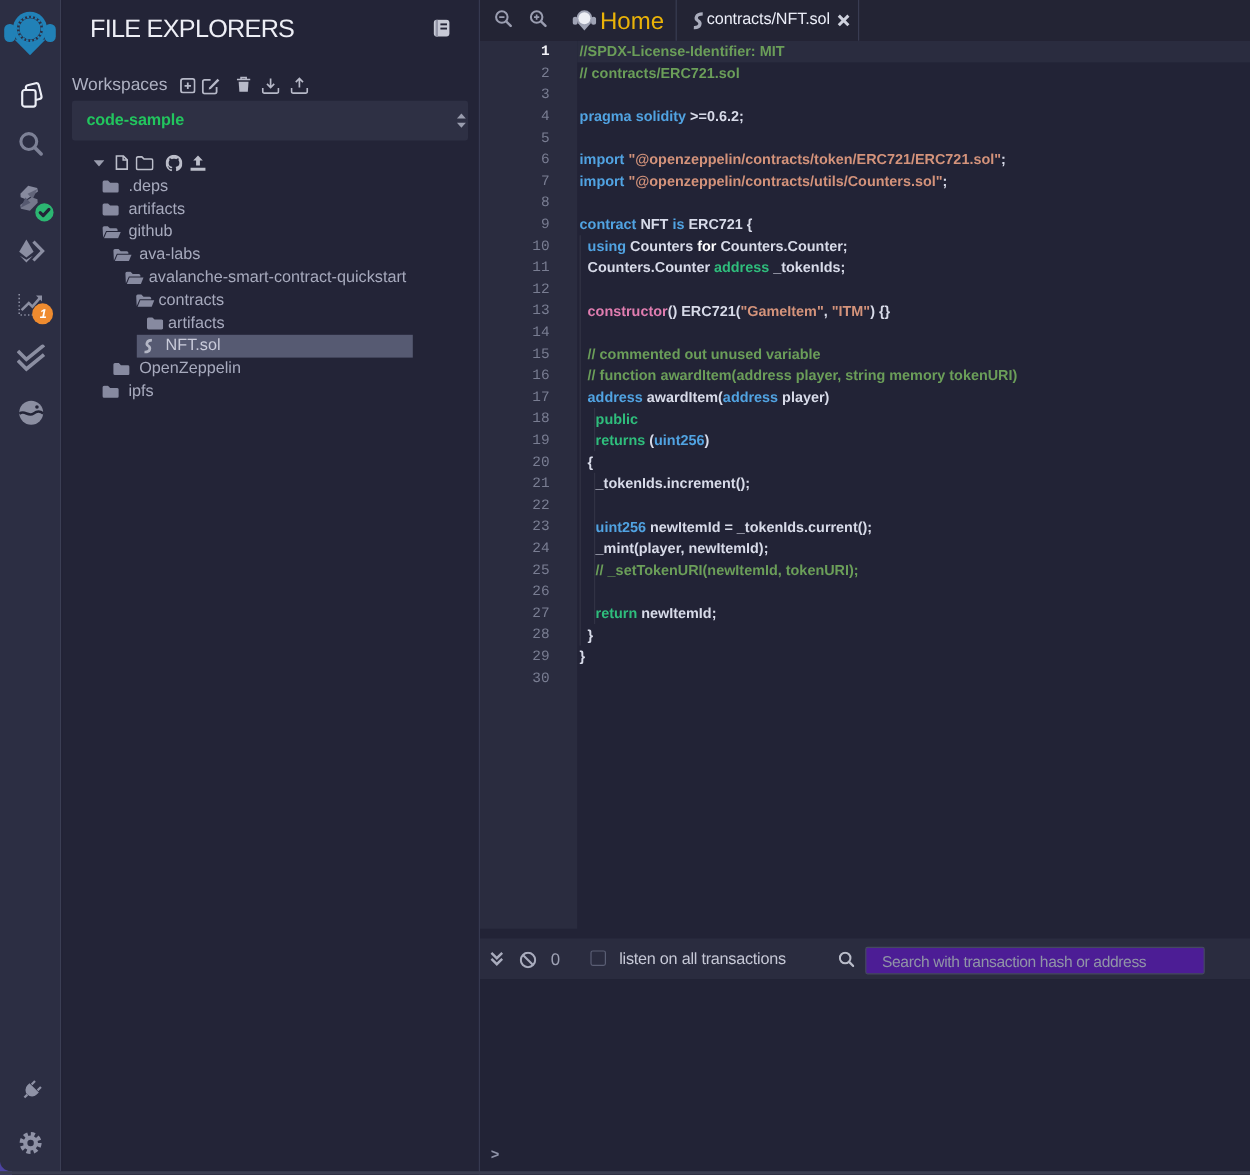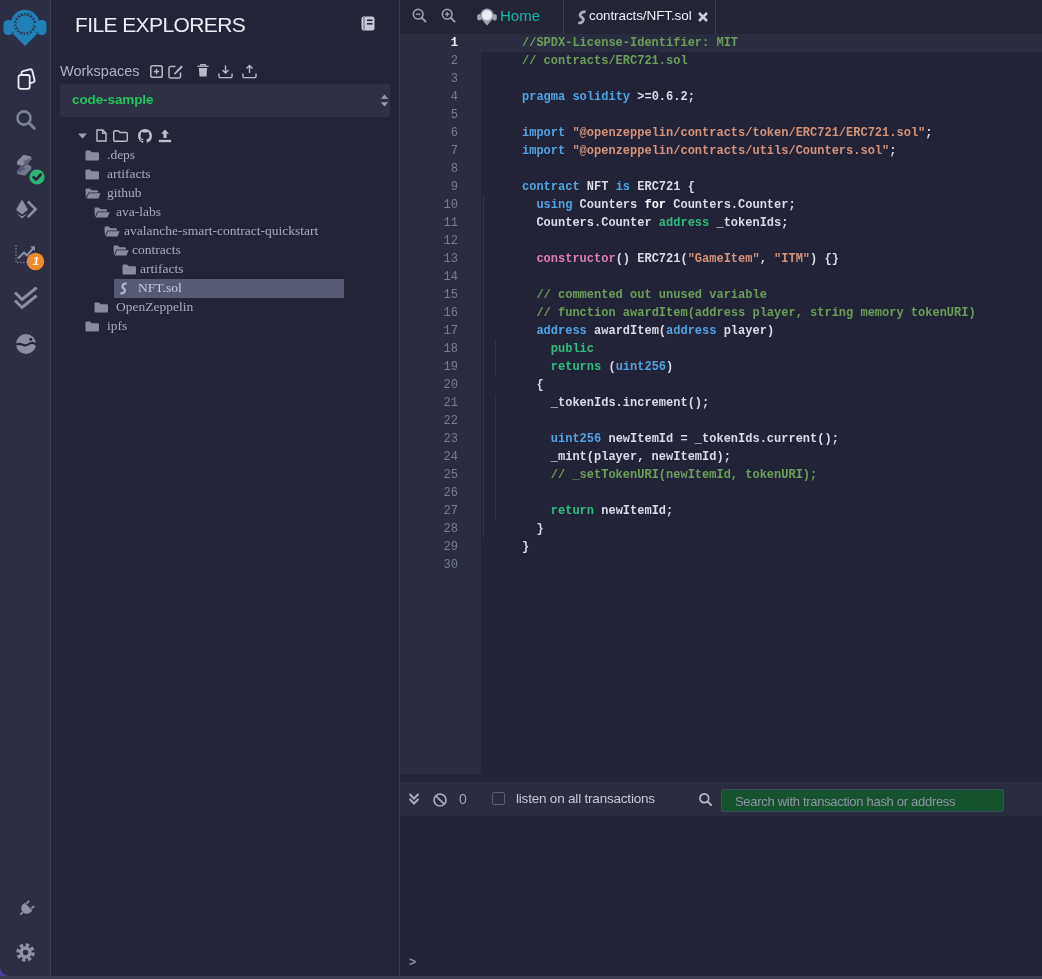--- a/index.html
+++ b/index.html
@@ -16,45 +16,45 @@
   #panel { position:absolute; left:52px; top:0; width:348px; height:979px;
     background:#232437; border-right:1px solid #363950; z-index:2;}
   #phead { position:absolute; left:23px; top:13px; color:#edeef5; font-size:21px;
     letter-spacing:-0.6px; font-weight:400; }
   #wslabel { position:absolute; left:8px; top:63px; color:#aeb1c2; font-size:14.5px; }
   #dropdown { position:absolute; left:8px; top:84px; width:330px; height:33px;
     background:#2e3044; border-radius:2px; }
   #dropdown span { position:absolute; left:12px; top:8px; color:#22c55e;
     font-size:13.5px; font-weight:700; letter-spacing:-0.1px; }
   
-  .trow { position:absolute; left:0; width:313px; height:19px;font-family:Liberation Serif, serif; }
+  .trow { position:absolute; left:0; width:313px; height:19px; }
   .tlabel { position:absolute; top:1px; color:#a7aabd; font-size:13.5px; white-space:pre; }
   #nftsel { position:absolute; left:62px; top:279px; width:230px; height:19px; background:#565a72; }
   
   #tabbar { position:absolute; left:400px; top:0; width:642px; height:34px; background:#232434; }
   .tabdiv { position:absolute; top:0; width:1px; height:34px; background:#393c52; }
   #gutter { position:absolute; left:400px; top:34px; width:81px; height:740px; background:#2a2c3f; }
   #line1hl { position:absolute; left:481px; top:34px; width:561px; height:18px; background:#2a2c3f; }
-  #code { position:absolute; left:483px; top:34px; font-family:Liberation Mono, monospace;
-    font-size:12px; line-height:18px; white-space:pre; color:#d8dbe9; font-weight:700;padding-left:39px; }
+  #code { position:absolute; left:483px; top:34px; font-family:Liberation Sans, sans-serif;
+    font-size:12px; line-height:18px; white-space:pre; color:#d8dbe9; font-weight:700; }
   .cm { color:#6b9e59; } 
   .kw { color:#51a3e2; } 
   .gr { color:#2fbd7c; } 
   .or { color:#ffffff; } 
   .pk { color:#e07db0; } 
   .st { color:#d4937b; } 
   .guide { position:absolute; width:1px; background:rgba(255,255,255,0.07); }
   
   #termbar { position:absolute; left:400px; top:782px; width:642px; height:34px; background:#2a2c3f; }
   #term { position:absolute; left:400px; top:816px; width:642px; height:163px; background:#222336; }
   #bstrip { position:absolute; left:0px; top:976px; width:1042px; height:3px; background:#3a3d4f; z-index:6;}
   #prompt { position:absolute; left:409px; top:956px; color:#8f93a8;
     font-family:"Liberation Mono", monospace; font-size:12px; font-weight:700; }
   #searchbox { position:absolute; left:321px; top:7px; width:283px; height:23px;
-    background:#14532d; border:1px solid #454960; border-radius:2px; }
+    background:#4c1d95; border:1px solid #454960; border-radius:2px; }
   #searchbox span { position:absolute; left:13px; top:4px; color:#9094a7; font-size:13px; letter-spacing:-0.3px; }
   #listen { position:absolute; left:116px; top:9px; color:#c6c8d6; font-size:13.5px; letter-spacing:-0.2px; }
   #zero { position:absolute; left:59px; top:9px; color:#9ea1b4; font-size:14px; }
   #checkbox { position:absolute; left:92px; top:10px; width:13px; height:13px;
     border:1px solid #5a5e74; border-radius:2px; }
 </style>
 </head>
 <body>
 <div id="app">
   <div id="purple"></div>
@@ -273,21 +273,21 @@
       <line x1="6.2" y1="4" x2="6.2" y2="8.4" stroke="#9a9db0" stroke-width="1.4"></line>
     </svg>
 
     <svg class="abs" style="left:77px;top:7px;" width="20" height="19" viewBox="0 0 20 19">
       <rect x="0.2" y="7" width="4.2" height="6.6" rx="2.1" fill="#9fa3b4"></rect>
       <rect x="15.6" y="7" width="4.2" height="6.6" rx="2.1" fill="#9fa3b4"></rect>
       <path d="M4.4 12 L15.6 12 L10 18.4 Z" fill="#9fa3b4"></path>
       <circle cx="10" cy="8.2" r="6.6" fill="#9fa3b4"></circle>
       <circle cx="10" cy="8.2" r="5" fill="#eceef4"></circle>
     </svg>
-    <span class="abs" style="left:100px;top:7px;font-size:15px;color:#14b8a6;">Home</span>
+    <span class="abs" style="left:100px;top:7px;font-size:20px;color:#eab308;">Home</span>
     <div class="tabdiv" style="left:163px;"></div>
     <svg class="abs" style="left:176px;top:10px;" width="12" height="15" viewBox="0 0 12 15">
       <path d="M9.6 1.6 C3.6 1.6 3.2 5.9 5.6 7.2 C8.4 8.7 8 13.3 2.2 13" fill="none" stroke="#a9acbc" stroke-width="2.7"></path>
     </svg>
     <span class="abs" style="left:189px;top:8px;font-size:13.5px;letter-spacing:-0.1px;color:#eceef8;">contracts/NFT.sol</span>
     <svg class="abs" style="left:297px;top:11px;" width="12" height="12" viewBox="0 0 12 12">
       <path d="M2 2 L10 10 M10 2 L2 10" stroke="#ced1dd" stroke-width="2.5"></path>
     </svg>
     <div class="tabdiv" style="left:315px;"></div>
   </div>

